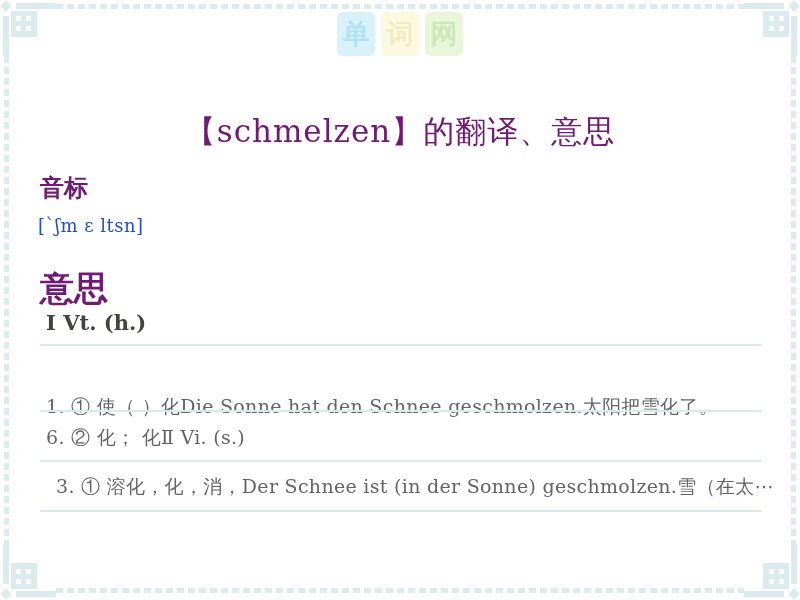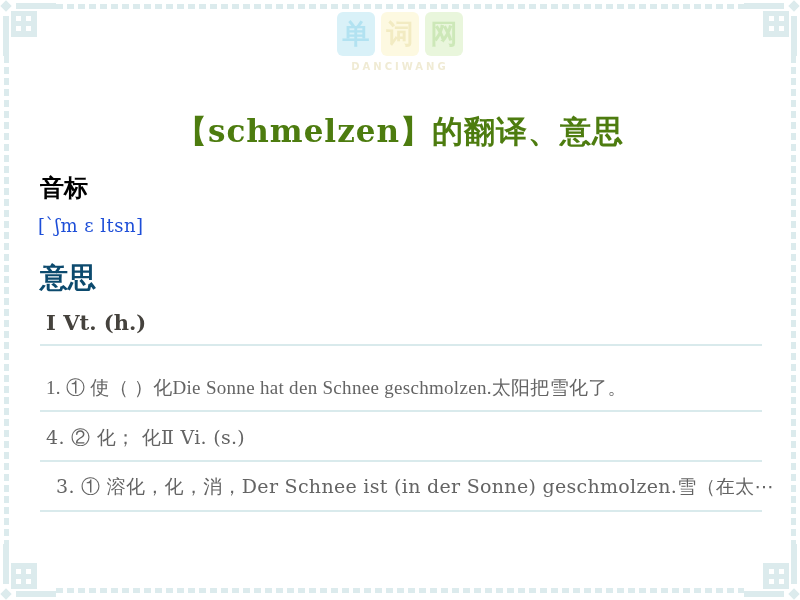--- a/index.html
+++ b/index.html
@@ -38,49 +38,49 @@
   .wm-box.c1 { background:#d9f1f8; color:#b2e2f1; }
   .wm-box.c2 { background:#fdf9e1; color:#f2ebc2; }
   .wm-box.c3 { background:#e9f6dc; color:#cde8b8; }
   .wm-sub {
     margin-top:5px; font-size:10px; letter-spacing:3px; color:#f0ebd4;
     font-family:"DejaVu Sans","Liberation Sans",sans-serif; font-weight:bold;
   }
   
   .title {
     position:absolute; top:90px; left:0; width:100%; text-align:center;
-    font-size:31px; font-weight:bold; color:#4d7c0f; letter-spacing:1px;
+    font-size:31px; font-weight:normal; color:#701a75; letter-spacing:1px;
     white-space:nowrap;
   }
   .h-phonetic {
     position:absolute; top:172px; left:40px;
-    font-size:24px; font-weight:bold; color:#000000;
+    font-size:24px; font-weight:bold; color:#701a75;
   }
   .phonetic-value {
     position:absolute; top:215px; left:38px;
     font-size:18px; color:#1d4ed8; letter-spacing:0.5px;
   }
   .h-meaning {
-    position:absolute; top:259px; left:40px;
-    font-size:28px; font-weight:bold; color:#0c4a6e;
+    position:absolute; top:266px; left:40px;
+    font-size:34px; font-weight:bold; color:#701a75;
   }
   .pos-heading {
     position:absolute; top:290px; left:46px;
     font-size:21px; font-weight:bold; color:#45423d;margin-top:20px;
   }
   .divider {
     position:absolute; left:40px; right:38px; height:2px; background:#d9eaec;
   }
   .d1 { top:344px; } .d2 { top:410px; } .d3 { top:460px; } .d4 { top:510px; }
   .entry {
     position:absolute; left:46px; right:20px;
     font-size:19px; color:#646464; white-space:nowrap; overflow:hidden;
     letter-spacing:0.3px;
   }
-  .e1 { top:375px;font-family:Liberation Serif, serif; } .e2 { top:425px; } .e3 { top:474px;margin-left:10px; }
+  .e1 { top:394px; } .e2 { top:425px; } .e3 { top:474px;margin-left:10px; }
 </style>
 </head>
 <body>
 
 <div class="b-top"></div>
 <div class="b-bottom"></div>
 <div class="b-left"></div>
 <div class="b-right"></div>
 
 <svg class="corner tl" viewBox="0 0 56 56">
@@ -139,35 +139,34 @@
     <rect x="26" y="26" width="5" height="5"></rect>
   </g>
 </svg>
 
 <div class="watermark">
   <div class="wm-boxes">
     <div class="wm-box c1">单</div>
     <div class="wm-box c2">词</div>
     <div class="wm-box c3">网</div>
   </div>
-  <div class="wm-sub">DANCIWANG</div>
 </div>
 
 <h1 class="title">【schmelzen】的翻译、意思</h1>
 
 <div class="h-phonetic">音标</div>
 
 <div class="phonetic-value">[`ʃm ɛ ltsn]</div>
 
 <div class="h-meaning">意思</div>
 
 <div class="pos-heading">I Vt. (h.)</div>
 
 <div class="divider d1"></div>
 
 <div class="entry e1">1. ① 使（ ）化Die Sonne hat den Schnee geschmolzen.太阳把雪化了。</div>
 <div class="divider d2"></div>
 
-<div class="entry e2">4. ② 化； 化Ⅱ Vi. (s.)</div>
+<div class="entry e2">6. ② 化； 化Ⅱ Vi. (s.)</div>
 <div class="divider d3"></div>
 
 <div class="entry e3">3. ① 溶化，化，消，Der Schnee ist (in der Sonne) geschmolzen.雪（在太⋯</div>
 <div class="divider d4"></div>
 
 </body></html>

